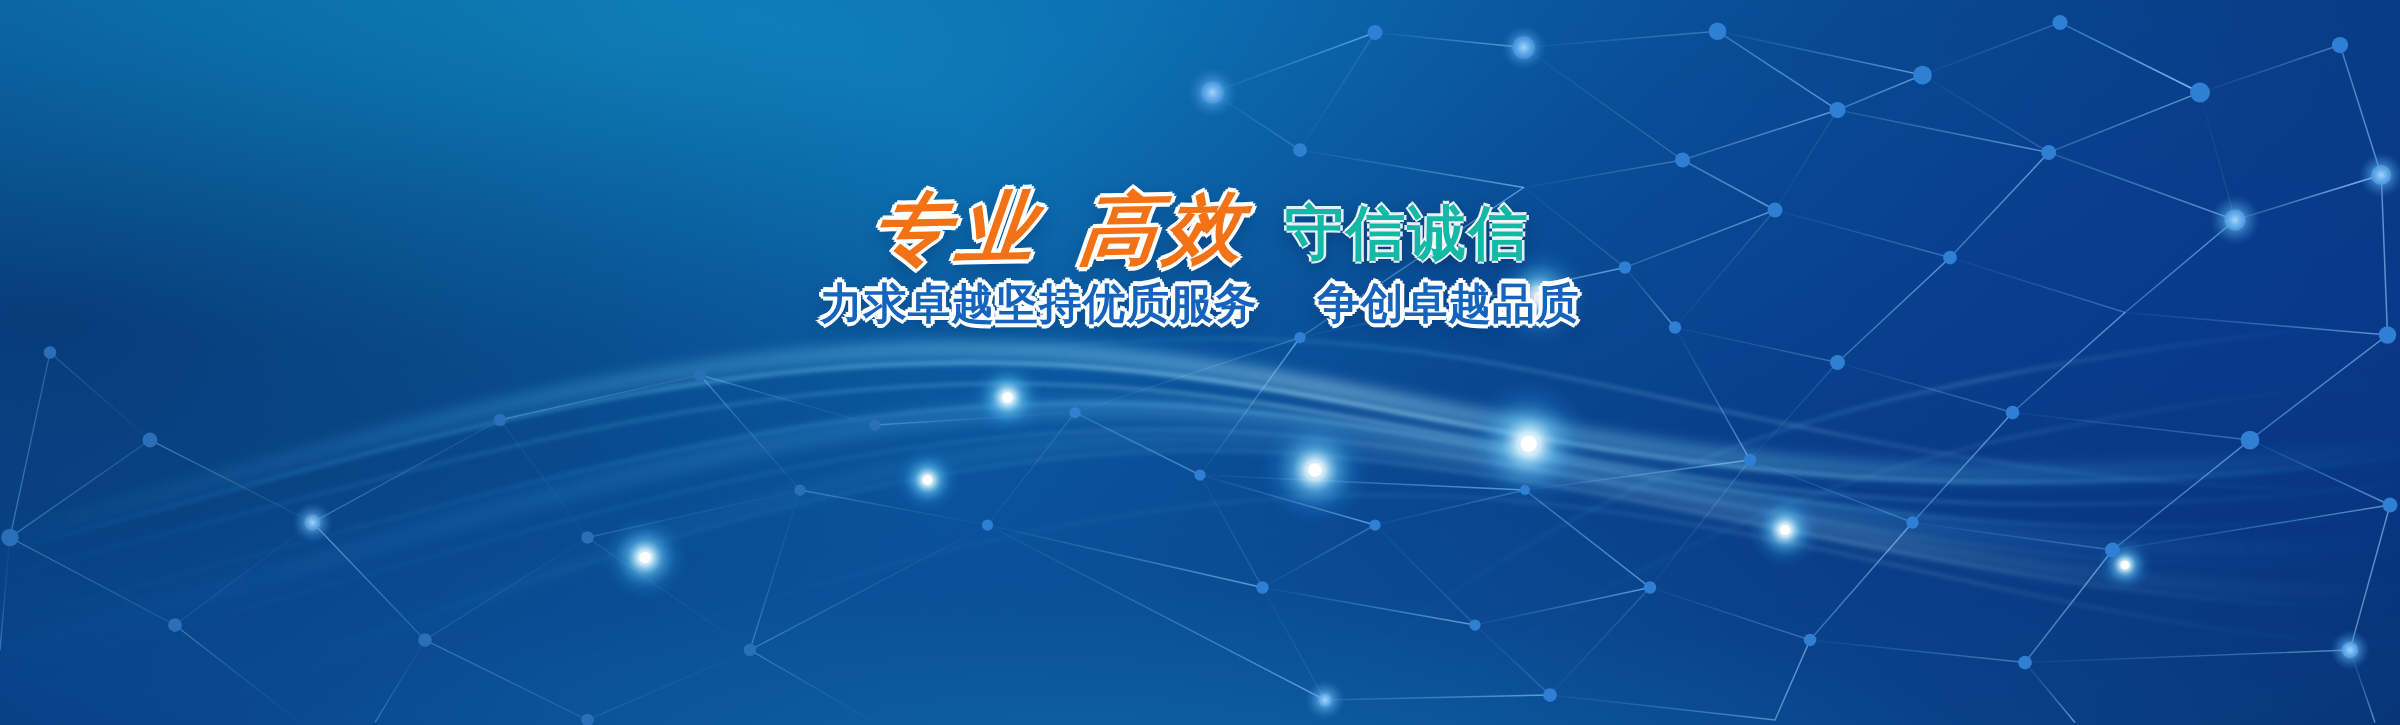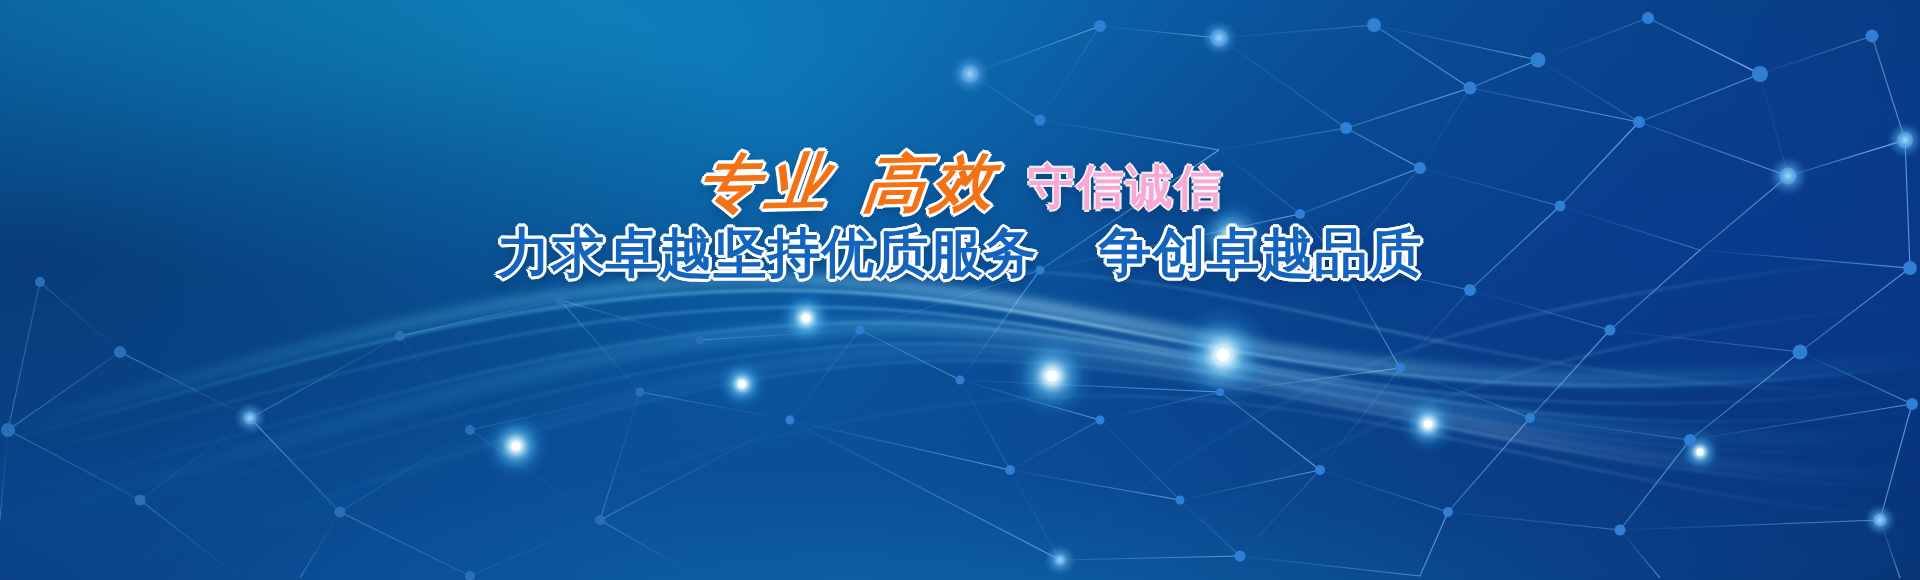--- a/index.html
+++ b/index.html
@@ -88,32 +88,32 @@
       1.9px 1.9px 0 #ffffff, -1.9px 1.9px 0 #ffffff, 1.9px -1.9px 0 #ffffff, -1.9px -1.9px 0 #ffffff,
       3.4px 0 0 #ffffff, -3.4px 0 0 #ffffff, 0 3.4px 0 #ffffff, 0 -3.4px 0 #ffffff,
       0 6px 14px rgba(3,28,70,0.45);
   }
   .hl-gap { width: 26px; }
   .hl-plain {
     font-family: "DejaVu Sans", "Liberation Sans", sans-serif;
     font-size: 47px;
     font-weight: 700;
     line-height: 1;
-    color: #f9a8d4;
+    color: #14b8a6;
     letter-spacing: 2px;
     margin-bottom: 4px;
     text-shadow:
       2px 0 0 rgba(255,255,255,0.9), -2px 0 0 rgba(255,255,255,0.9),
       0 2px 0 rgba(255,255,255,0.9), 0 -2px 0 rgba(255,255,255,0.9),
       0 5px 12px rgba(3,28,70,0.5);
   }
   .subline {
     margin-top: 12px;
     font-family: "DejaVu Sans", "Liberation Sans", sans-serif;
-    font-size: 53px;
+    font-size: 34px;
     font-weight: 700;
     line-height: 1;
     color: #1464bd;
     letter-spacing: 1px;
     text-shadow:
       2.6px 0 0 #ffffff, -2.6px 0 0 #ffffff, 0 2.6px 0 #ffffff, 0 -2.6px 0 #ffffff,
       1.9px 1.9px 0 #ffffff, -1.9px 1.9px 0 #ffffff, 1.9px -1.9px 0 #ffffff, -1.9px -1.9px 0 #ffffff,
       3.3px 0 0 #ffffff, -3.3px 0 0 #ffffff, 0 3.3px 0 #ffffff, 0 -3.3px 0 #ffffff,
       0 6px 14px rgba(3,28,70,0.40);
   }

